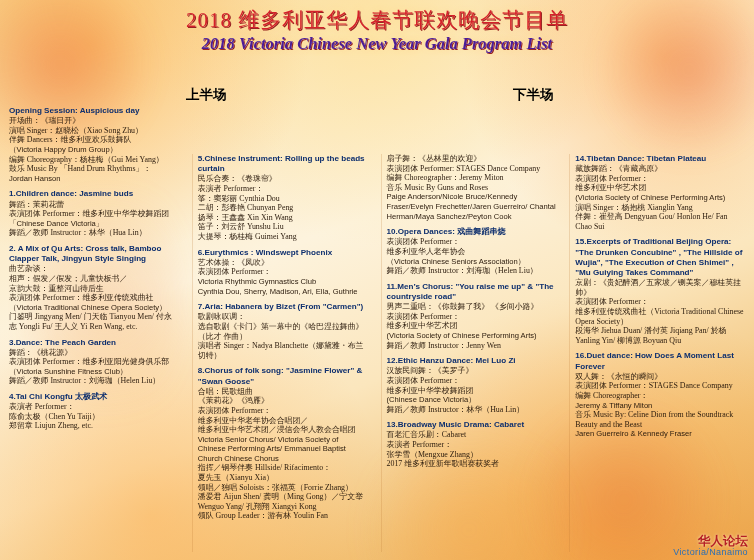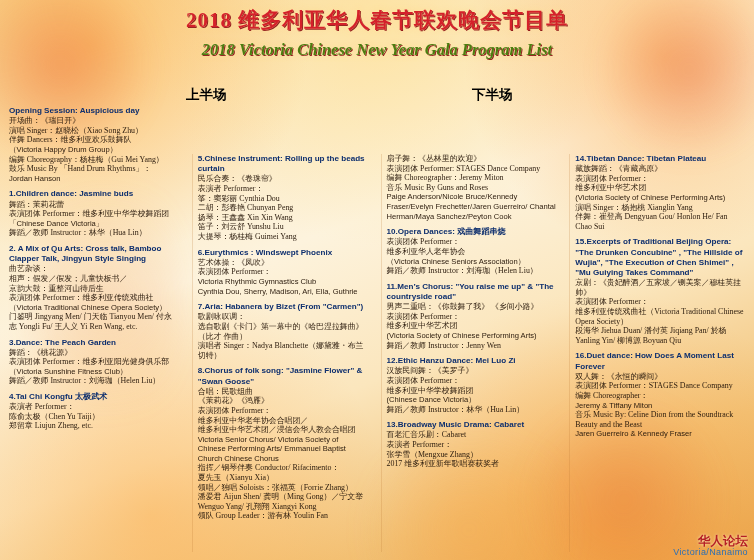--- a/index.html
+++ b/index.html
@@ -18,39 +18,39 @@
   
   .blob{position:absolute;border-radius:50%;filter:blur(12px);pointer-events:none;}
   .b1{left:-40px;top:-30px;width:200px;height:190px;background:radial-gradient(circle,rgba(230,90,40,.38),rgba(230,90,40,0) 70%);}
   .b2{right:-30px;top:-20px;width:190px;height:180px;background:radial-gradient(circle,rgba(225,80,35,.34),rgba(225,80,35,0) 70%);}
   .b3{left:30px;top:150px;width:150px;height:300px;background:radial-gradient(circle,rgba(240,140,60,.22),rgba(240,140,60,0) 70%);}
   .b4{right:20px;bottom:-40px;width:220px;height:200px;background:radial-gradient(circle,rgba(225,95,40,.30),rgba(225,95,40,0) 70%);}
   .b5{left:45%;bottom:-60px;width:260px;height:180px;background:radial-gradient(circle,rgba(245,165,70,.28),rgba(245,165,70,0) 70%);}
 
   .titlewrap{position:absolute;left:0;right:0;top:6px;text-align:center;}
   .title-cn{
-    font-size:21px;font-weight:bold;letter-spacing:1px;
+    font-size:21px;font-weight:normal;letter-spacing:1px;
     color:#d4212a;
     text-shadow:0 0 1px #ffe9a8, 1px 1px 0 #8d1014, 0 0 6px rgba(255,220,140,.9);
     font-family:"Liberation Serif", serif;
   }
   .title-en{
-    margin-top:6px;font-size:16.5px;font-weight:bold;font-style:italic;
-    color:#4d7c0f;
+    font-size:16.5px;font-weight:bold;font-style:italic;
+    color:#4c1d95;
     text-shadow:0 0 1px #ffeec0, 1px 1px 0 #8d1014, 0 0 6px rgba(255,220,140,.9);
     font-family:"Liberation Serif", serif;
   }
   .halfbar{position:absolute;top:86px;left:0;right:0;height:16px;}
   .half{
     position:absolute;font-size:13.5px;font-weight:bold;color:#000000;
     font-family:"Liberation Serif", serif;
     text-shadow:0 0 4px rgba(255,235,180,.95);
   }
   .half.left{left:186px;}
-  .half.right{left:472px;}
+  .half.right{left:513px;}
 
   .cols{
     position:absolute;left:4px;right:4px;top:106px;bottom:8px;
     display:flex;gap:8px;
   }
   .col{
     flex:1 1 0;padding:0 5px;box-sizing:border-box;
     color:#22140a;
   }
   .col + .col{border-left:1px solid rgba(185,120,50,.22);margin-top:48px;}
@@ -158,21 +158,21 @@
         <div class="ln cn">演唱者 Singer：Nadya Blanchette（娜黛雅・布兰切特）</div>
       </div>
       <div class="item">
         <div class="hl">8.Chorus of folk song:  "Jasmine Flower" &amp;  "Swan Goose"</div>
         <div class="ln cn">合唱：民歌组曲</div>
         <div class="ln cn">《茉莉花》《鸿雁》</div>
         <div class="ln cn">表演团体 Performer：</div>
         <div class="ln cn">维多利亚中华老年协会合唱团／</div>
         <div class="ln cn">维多利亚中华艺术团／浸信会华人教会合唱团</div>
         <div class="ln">Victoria Senior Chorus/ Victoria Society of Chinese Performing Arts/ Emmanuel Baptist Church Chinese Chorus</div>
-        <div class="ln cn">指挥／钢琴伴奏 Conductor/ Rifacimento：</div>
+        <div class="ln cn">指挥／钢琴伴奏 Hillside/ Rifacimento：</div>
         <div class="ln cn">夏先玉（Xianyu Xia）</div>
         <div class="ln cn">领唱／独唱 Soloists：张福英（Forrie Zhang）</div>
         <div class="ln cn">潘爱君 Aijun Shen/ 龚明（Ming Gong）／宁文举 Wenguo Yang/ 孔翔翔 Xiangyi Kong</div>
         <div class="ln cn">领队 Group Leader：游有林 Youlin Fan</div>
       </div>
     </div>
     <div class="col">
       <div class="item">
         <div class="ln cn">扇子舞：《丛林里的欢迎》</div>
         <div class="ln cn">表演团体 Performer: STAGES Dance Company</div>

